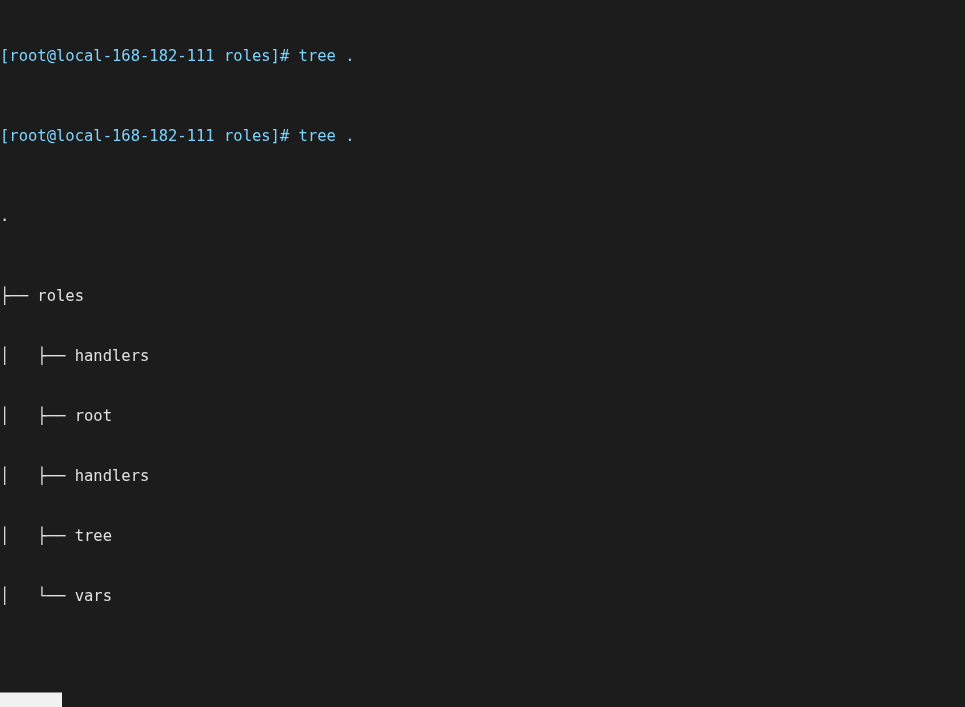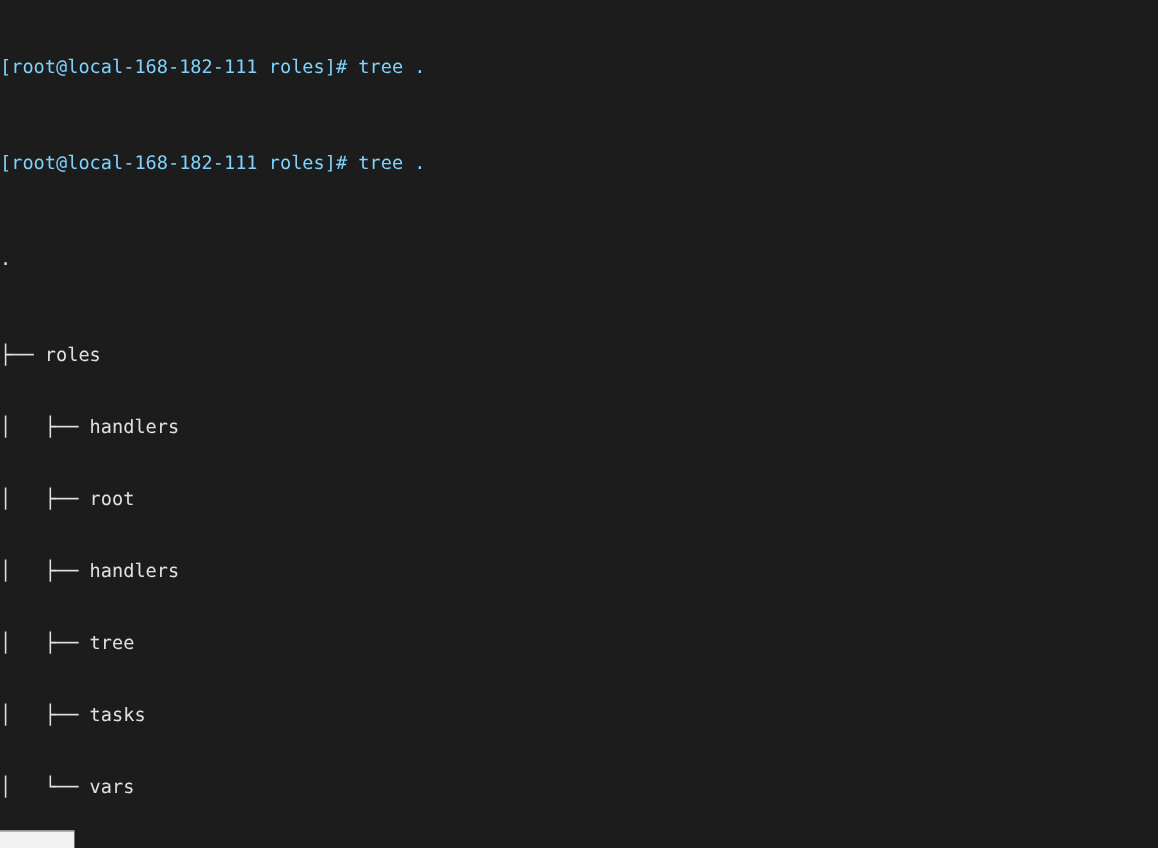--- a/index.html
+++ b/index.html
@@ -55,21 +55,20 @@
 
     <div class="line prompt-line">[root@local-168-182-111 roles]# tree .</div>
 
     <div class="line tree-line">.</div>
 
     <div class="line tree-line">├── roles</div>
     <div class="line tree-line">│   ├── handlers</div>
     <div class="line tree-line">│   ├── root</div>
     <div class="line tree-line">│   ├── handlers</div>
     <div class="line tree-line">│   ├── tree</div>
-    <div class="line tree-line">│   ├── tasks</div>
     <div class="line tree-line">│   └── vars</div>
 
     
     
     
     
     
     
     
     

